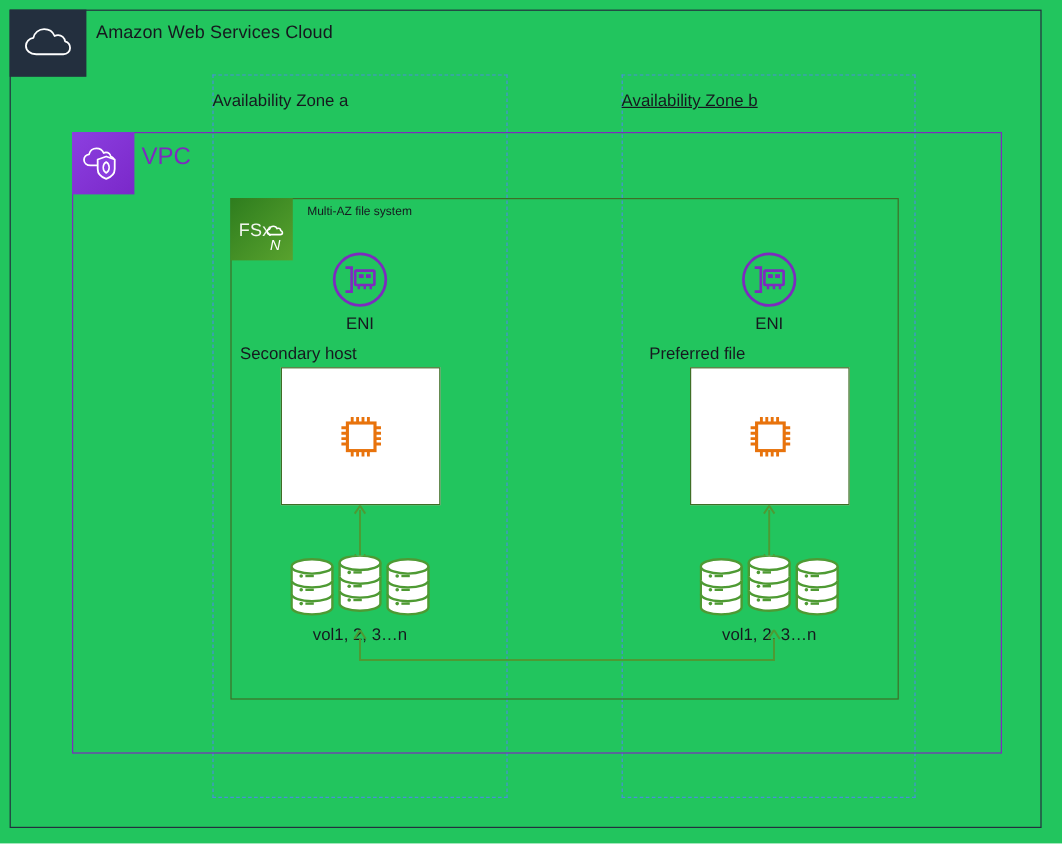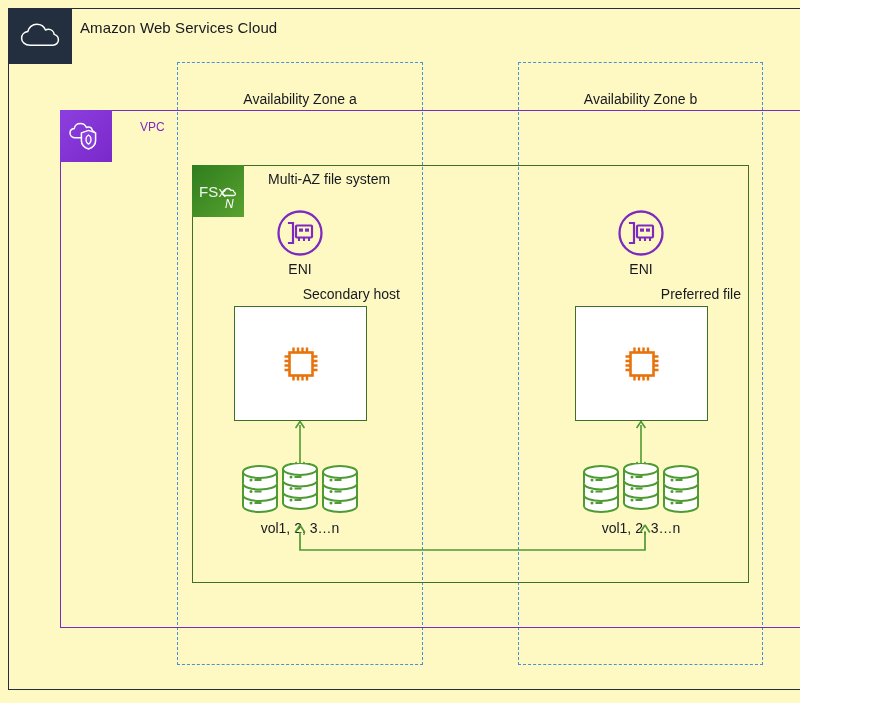--- a/index.html
+++ b/index.html
@@ -7,23 +7,23 @@
     padding: 0;
     background: #ffffff;
   }
   body {
     font-family: "Liberation Sans", sans-serif;
     -webkit-font-smoothing: antialiased;
   }
 
   #canvas {
     position: relative;
-    width: 800px;
+    width: 885px;
     height: 703px;
-    background: #fef9c3;
+    background: #22c55e;
     overflow: hidden;
   }
 
   
   .aws-cloud-box {
     position: absolute;
     left: 8px;
     top: 8px;
     width: 860px;
     height: 682px;
@@ -59,28 +59,27 @@
     top: 62px;
     height: 603px;
     border: 1.6px dashed #4A90D9;
     box-sizing: border-box;
     background: transparent;
   }
   .az-box.az-a { left: 177px; width: 246px; }
   .az-box.az-b { left: 518px; width: 245px; }
   .az-label {
     position: absolute;
-    top: 91px;
+    top: 75px;
     font-size: 14px;
     color: #16191f;
-    text-align: center;
     white-space: nowrap;
   }
   .az-label.az-a { left: 177px; width: 246px; }
-  .az-label.az-b { left: 518px; width: 245px; }
+  .az-label.az-b { left: 518px; width: 245px; text-decoration: underline; }
 
   
   .vpc-box {
     position: absolute;
     left: 60px;
     top: 110px;
     width: 775px;
     height: 518px;
     border: 1.5px solid #7D2BBF;
     box-sizing: border-box;
@@ -93,23 +92,23 @@
     width: 52px;
     height: 52px;
     background: linear-gradient(135deg, #8C3FE0 0%, #7A28C9 100%);
     display: flex;
     align-items: center;
     justify-content: center;
     box-sizing: border-box;
   }
   .vpc-label {
     position: absolute;
-    left: 140px;
+    left: 118px;
     top: 120px;
-    font-size: 12px;
+    font-size: 20px;
     color: #7D2BBF;
     white-space: nowrap;
   }
 
   
   .fsx-box {
     position: absolute;
     left: 192px;
     top: 165px;
     width: 557px;
@@ -125,23 +124,23 @@
     width: 52px;
     height: 52px;
     background: linear-gradient(135deg, #2E7D1E 0%, #59A22E 100%);
     display: flex;
     align-items: center;
     justify-content: center;
     box-sizing: border-box;
   }
   .fsx-label {
     position: absolute;
-    left: 268px;
+    left: 256px;
     top: 171px;
-    font-size: 14px;
+    font-size: 10px;
     color: #16191f;
     white-space: nowrap;
   }
 
   
   .col {
     position: absolute;
     width: 200px;
     top: 208px;
   }
@@ -164,21 +163,21 @@
     font-size: 14px;
     color: #16191f;
     white-space: nowrap;
   }
 
   .host-title {
     position: absolute;
     left: 0;
     top: 78px;
     width: 200px;
-    text-align: right;
+    text-align: left;
     font-size: 14px;
     color: #16191f;
     white-space: nowrap;
   }
 
   .host-box {
     position: absolute;
     left: 34px;
     top: 98px;
     width: 133px;

